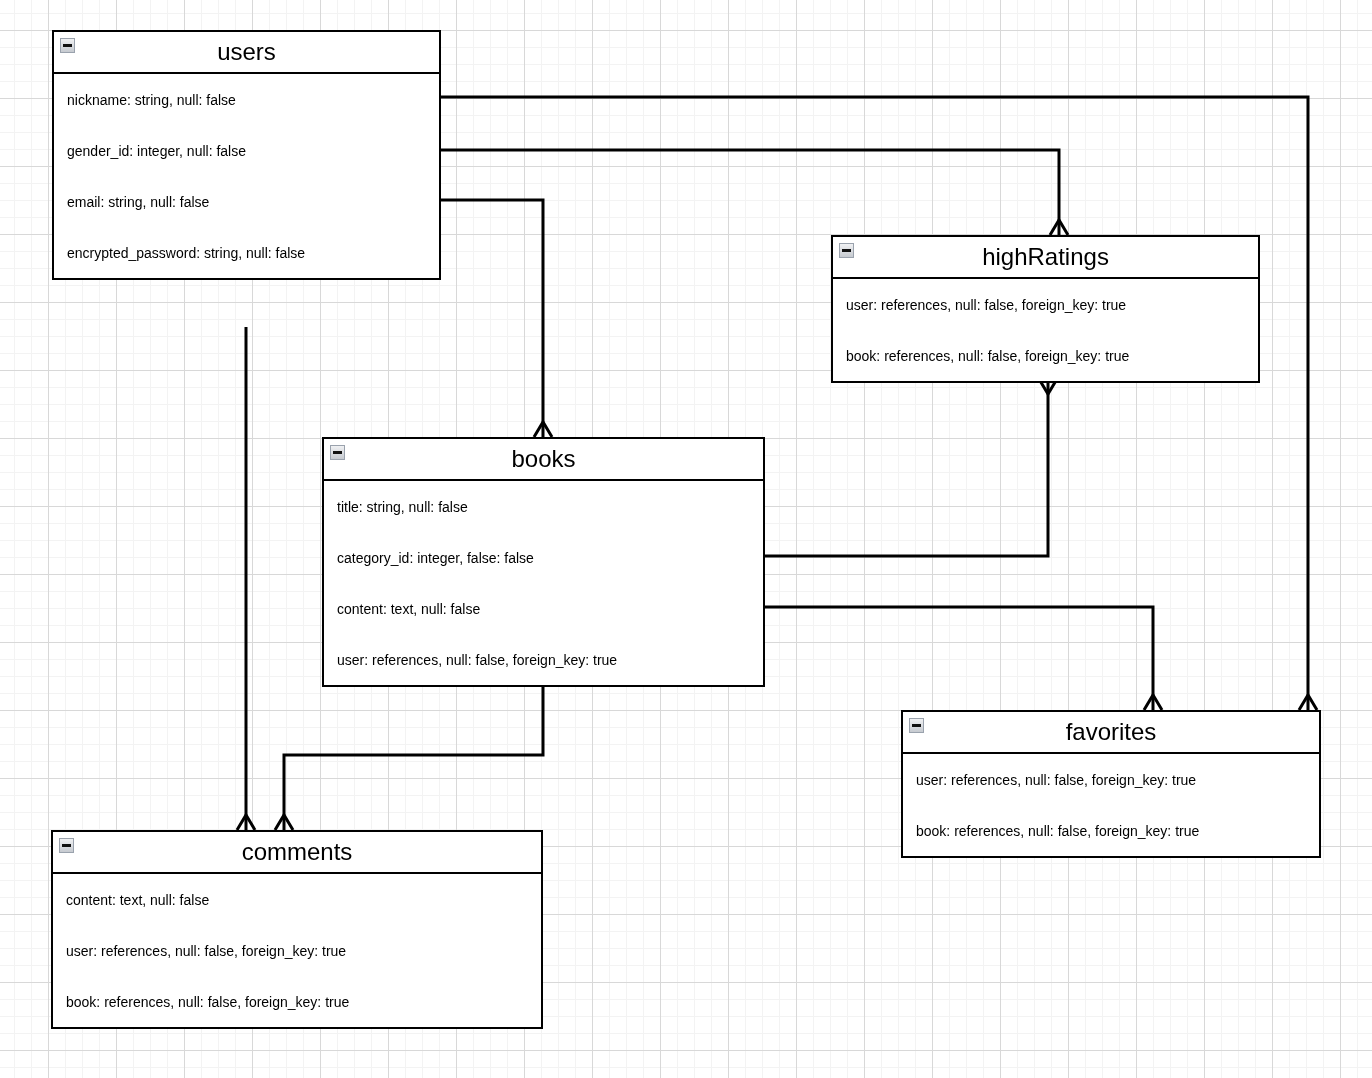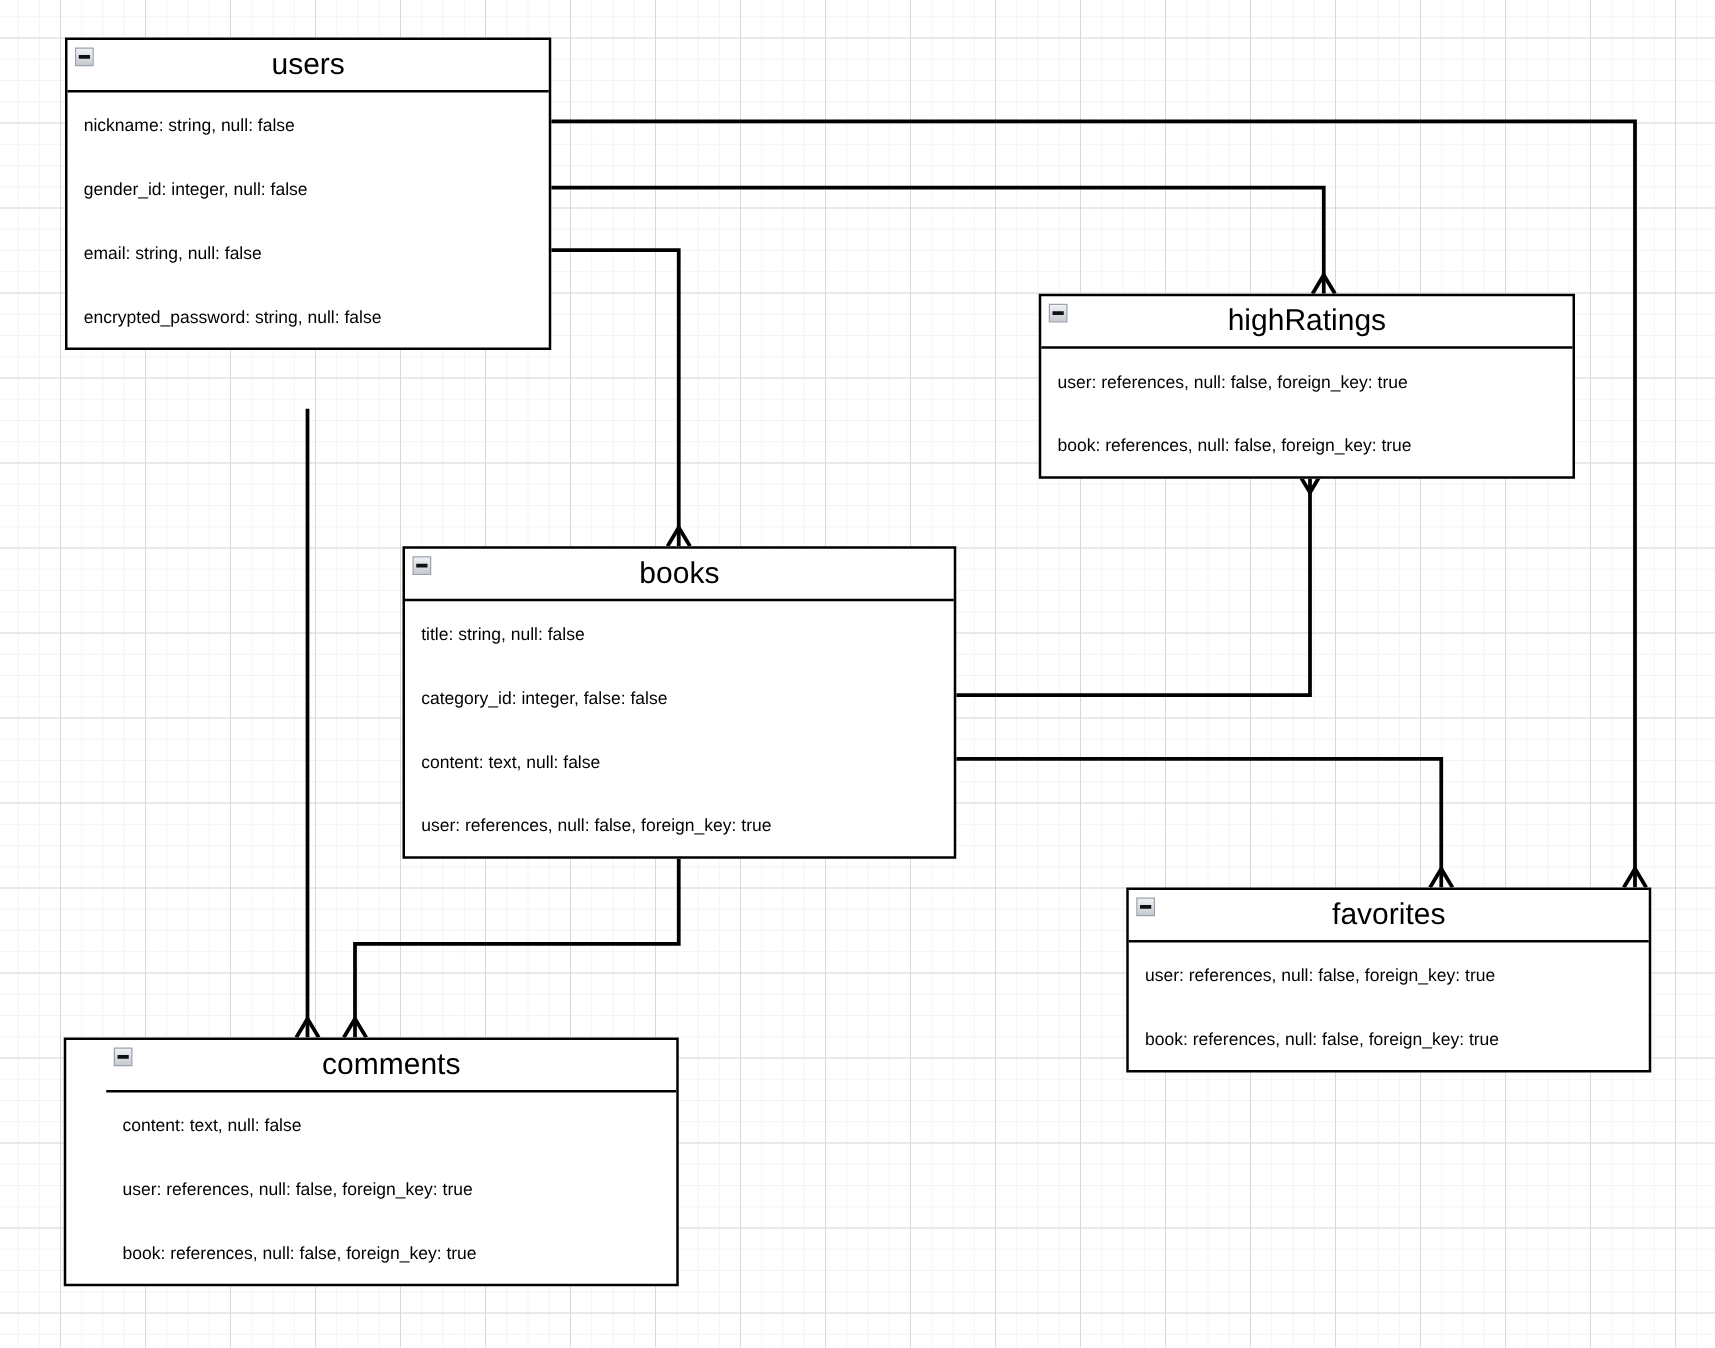--- a/index.html
+++ b/index.html
@@ -178,21 +178,21 @@
           </span>
           <span class="er-title">favorites</span>
         </div>
         <div class="er-row">
           <span>user: references, null: false, foreign_key: true</span>
         </div>
         <div class="er-row">
           <span>book: references, null: false, foreign_key: true</span>
         </div>
       </div>
-      <div class="er-table" style="left: 51px; top: 830px; width: 492px; padding-left: 32px;">
+      <div class="er-table" style="left: 51px; top: 830px; width: 492px;">
         <div class="er-header">
           <span class="collapse-icon">
             <span class="minus-bar"></span>
           </span>
           <span class="er-title">comments</span>
         </div>
         <div class="er-row">
           <span>content: text, null: false</span>
         </div>
         <div class="er-row">

